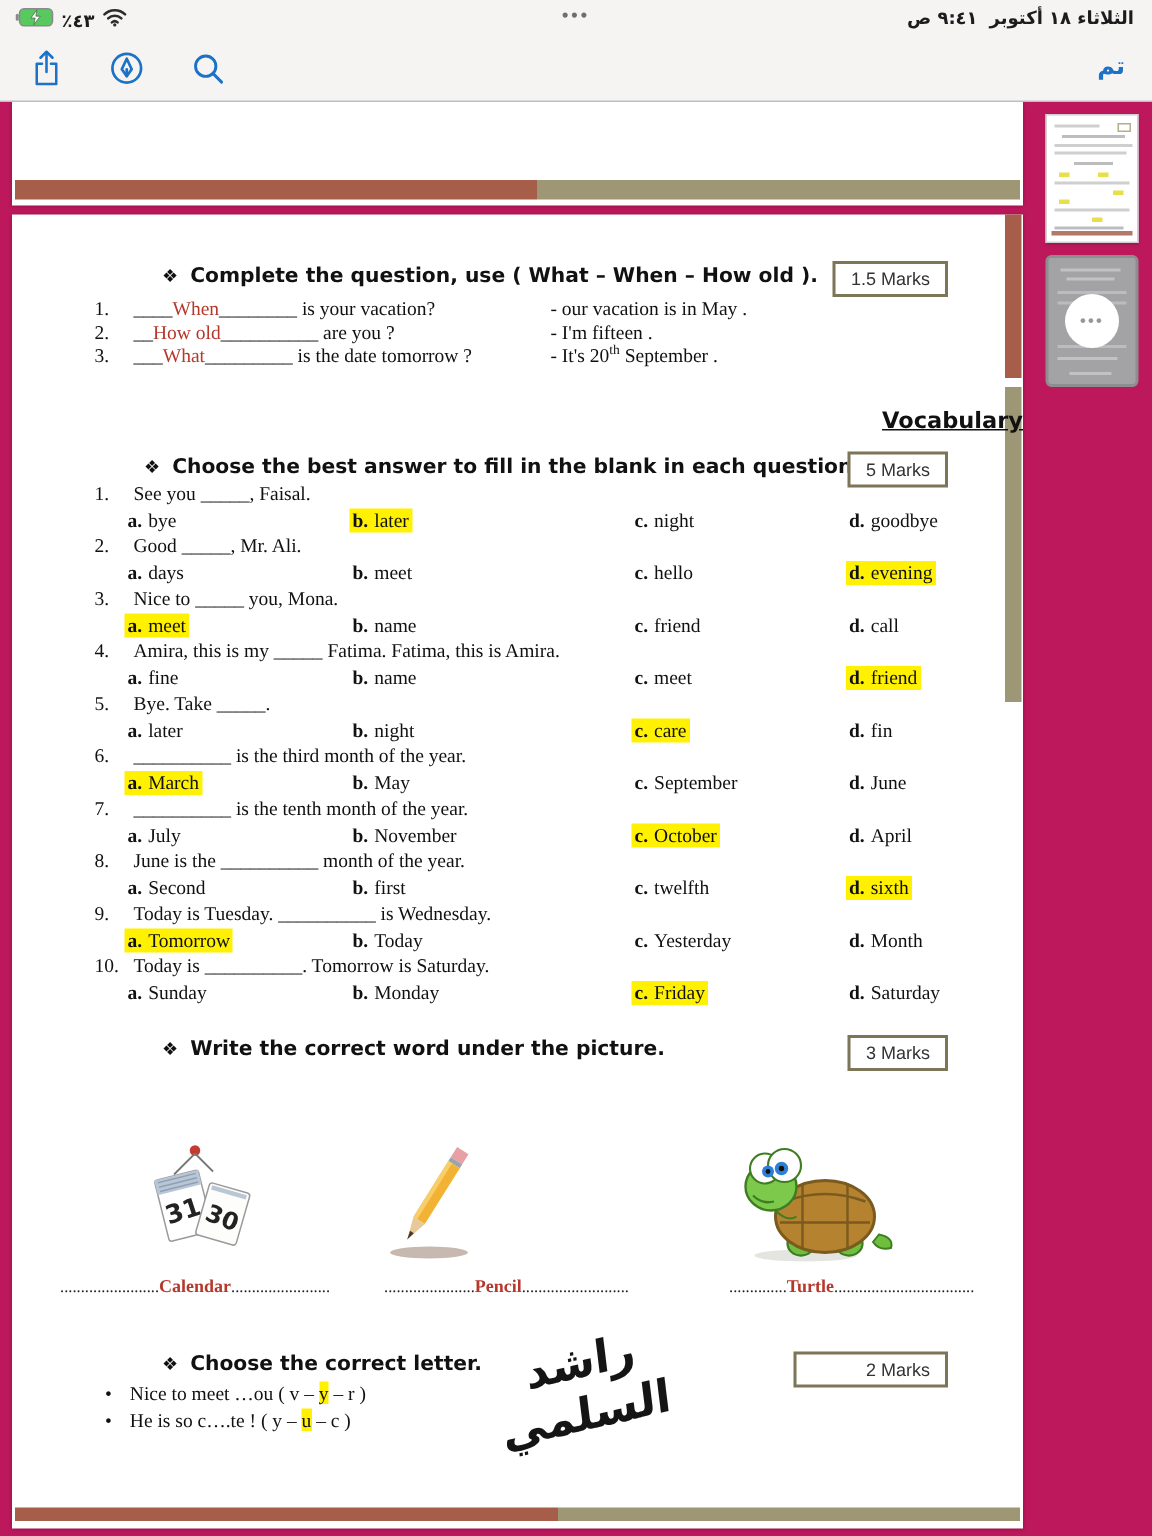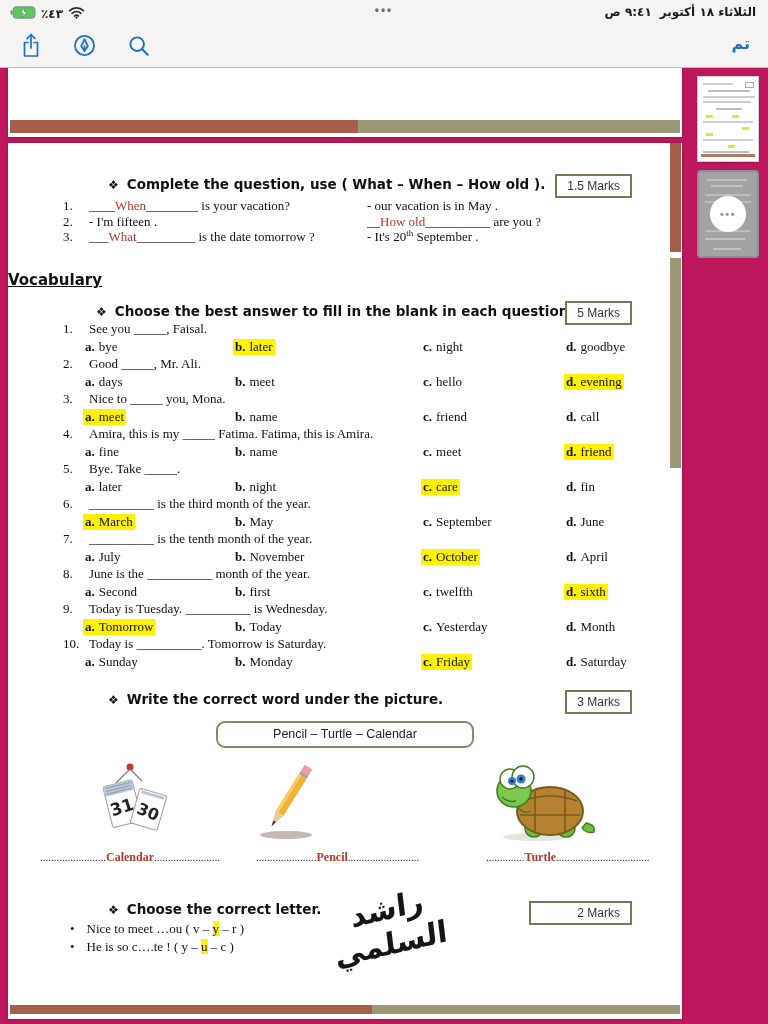--- a/index.html
+++ b/index.html
@@ -39,21 +39,21 @@
   .hdr .dia { margin-right:8px; font-size:12px; }
   .marksbox { position:absolute; right:50px; border:2px solid #7d7557; background:#fff; padding:3px 10px; font-size:12px; color:#333; white-space:nowrap; }
   .serif { font-family:"Liberation Serif", serif; font-size:13px; color:#111; }
   .red-ans { color:#B5382C; }
   .hl { background:#FFF100; }
 
   .complete-rows { position:absolute; top:54px; left:55px; right:40px; }
   .c-row { display:grid; grid-template-columns:26px 278px auto; height:15.5px; align-items:baseline; }
   sup { font-size:9px; }
 
-  .vocab-title { position:absolute; top:128px; left:0; right:0; text-align:left; font-family:"DejaVu Sans", sans-serif; font-weight:bold; font-size:15px; text-decoration:underline; color:#111; }
+  .vocab-title { position:absolute; top:128px; left:0; right:0; text-align:right; font-family:"DejaVu Sans", sans-serif; font-weight:bold; font-size:15px; text-decoration:underline; color:#111; }
 
   .questions { position:absolute; top:178px; left:55px; right:40px; }
   .q-stem { display:grid; grid-template-columns:26px auto; height:18px; align-items:baseline; }
   .q-opts { display:grid; grid-template-columns:122px 160px 115px auto; height:17px; padding-left:20px; align-items:baseline;gap:28px; }
   .opt { justify-self:start; padding:0 2px; }
   .opt b { font-weight:bold; }
   .opt .ot { margin-left:4px; }
 
   .bank { position:absolute; top:578px; left:50%; transform:translateX(-50%); width:258px; height:27px; border:2px solid #8F8868; border-radius:9px; background:#fff; text-align:center; line-height:23px; font-size:12.5px; color:#222; }
 
@@ -162,22 +162,22 @@
     <div class="complete-rows serif">
 
         <div class="c-row">
           <span>1.</span>
           <span><span>____</span><span class="red-ans">When</span><span>________</span><span> is your vacation?</span></span>
           <span><span>- our vacation is in May .</span><sup></sup><span></span></span>
         </div>
 
         <div class="c-row">
           <span>2.</span>
+          <span><span>__</span><span class="red-ans">How old</span><span>__________</span><span> are you ?</span></span>
           <span><span>- I'm fifteen .</span><sup></sup><span></span></span>
-          <span><span>__</span><span class="red-ans">How old</span><span>__________</span><span> are you ?</span></span>
         </div>
 
         <div class="c-row">
           <span>3.</span>
           <span><span>___</span><span class="red-ans">What</span><span>_________</span><span> is the  date tomorrow ?</span></span>
           <span><span>- It's 20</span><sup>th</sup><span> September .</span></span>
         </div>
       </div>
 
     <div class="vocab-title">Vocabulary</div>
@@ -316,21 +316,20 @@
             <span class="opt hl"><b>c.</b><span class="ot">Friday</span></span>
             <span class="opt"><b>d.</b><span class="ot">Saturday</span></span>
           </div>
         </div>
       </div>
 
     <div class="hdr" style="top:548px; left:100px;">
       <span class="dia">❖</span><span>Write the correct word under the picture.</span>
     </div>
     <div class="marksbox" style="top:547px;">3 Marks</div>
-    <div class="bank">Pencil – Turtle – Calendar</div>
 
     <div class="pics">
 
       <div class="pic" style="left:84px; top:4px;">
         <svg width="80" height="84" viewBox="0 0 80 84">
           <circle cx="38" cy="6" r="3.5" fill="#C43A2E"></circle>
           <path d="M38 8 L24 22 M38 8 L50 20" stroke="#777" stroke-width="1.2" fill="none"></path>
           <g transform="rotate(-14 30 45)">
             <rect x="16" y="22" width="30" height="42" rx="2" fill="#fff" stroke="#9a9a9a"></rect>
             <rect x="16" y="22" width="30" height="10" fill="#b9c6d6"></rect>

